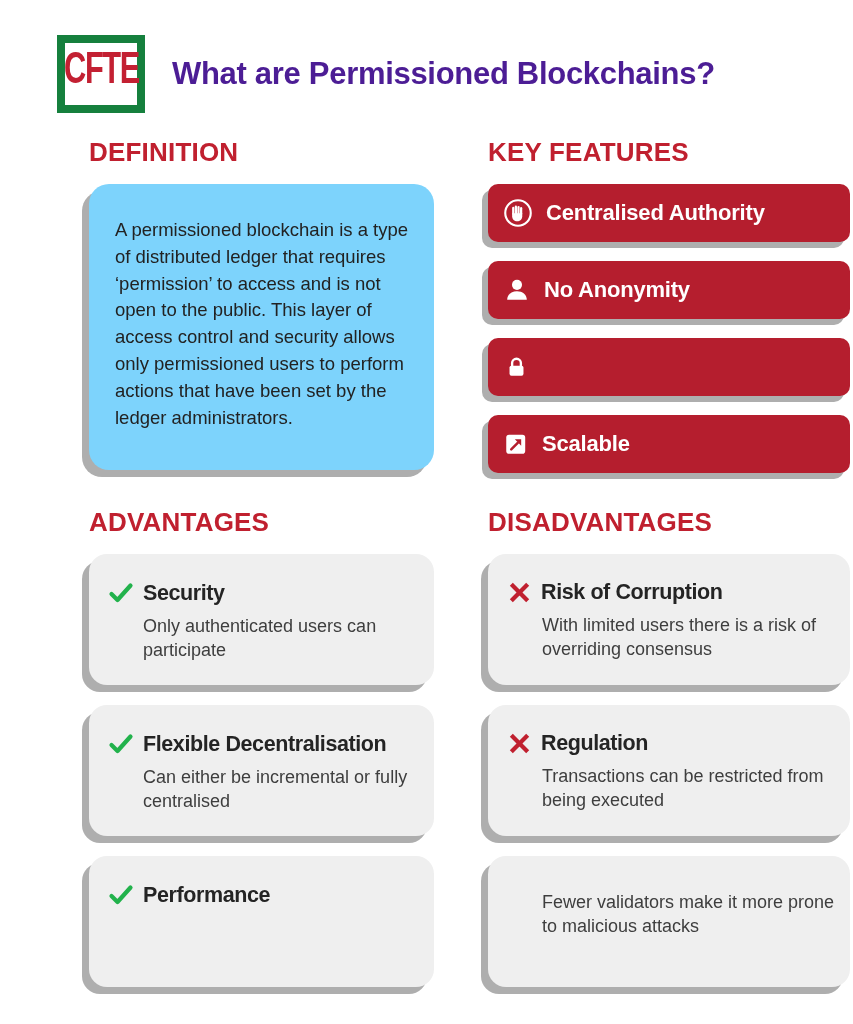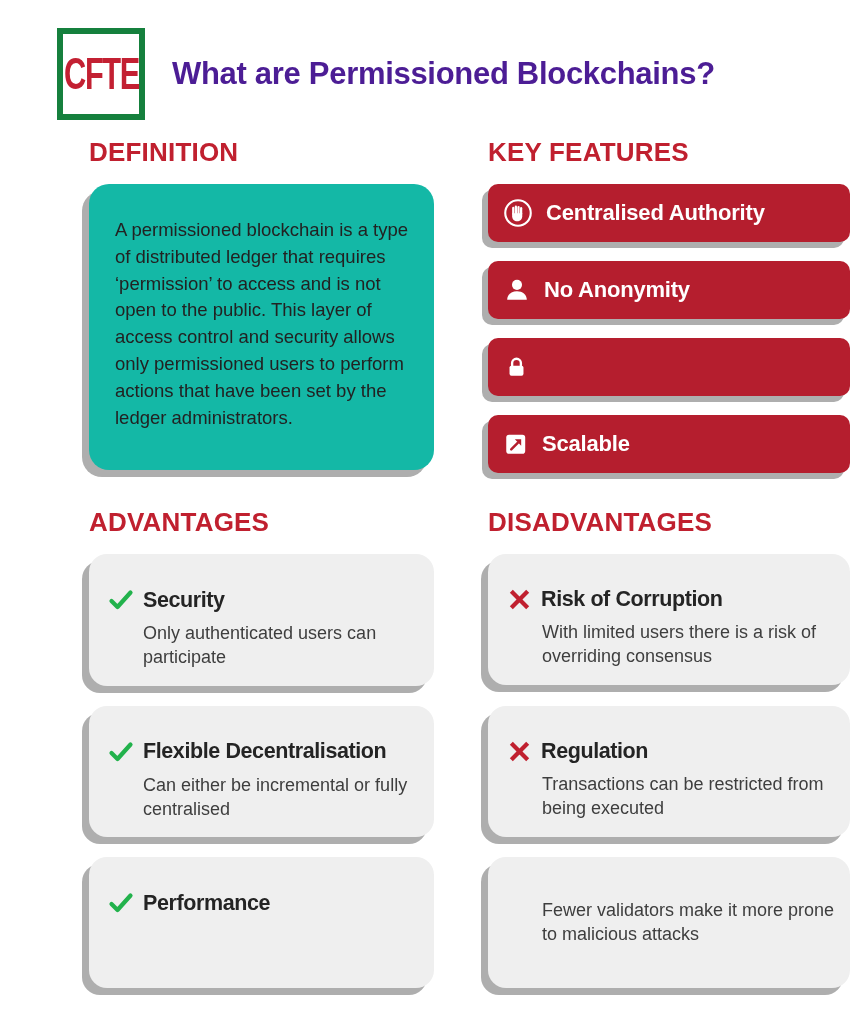--- a/index.html
+++ b/index.html
@@ -7,22 +7,22 @@
   body {
     font-family: "Liberation Sans", sans-serif;
     width: 853px; height: 1024px;
     position: relative;
   }
   .page { width: 853px; height: 1024px; padding: 34px 33px 0 57px; overflow: hidden; }
 
   
   .header { display: flex; align-items: center; gap: 27px; height: 80px; }
   .logo {
-    width: 88px; height: 92px; border: 6px solid #15803d;
-    display: flex; align-items: center; justify-content: center; flex: 0 0 auto;
+    width: 88px; height: 78px; border: 8px solid #15803d;
+    display: flex; justify-content: center; flex: 0 0 auto;
   }
   .logo span {
     color: #C32032; font-weight: bold; font-size: 44px;
     transform: scaleX(0.70); letter-spacing: -2px; white-space: nowrap;
   }
   .title { font-size: 31px; font-weight: bold; color: #4c1d95; letter-spacing: -0.3px; }
 
   
   .grid {
     display: grid;
@@ -32,21 +32,21 @@
     margin-left: 32px;
   }
   .section-heading {
     font-size: 26px; font-weight: bold; color: #C0202F;
     letter-spacing: 0.2px; margin: 23px 0 16px 0;
   }
   .section-heading.second { margin-top: 34px; }
 
   
   .def-card {
-    background: #14b8a6; border-radius: 20px;
+    background: #7dd3fc; border-radius: 20px;
     box-shadow: -7px 7px 0 #AEAEAE;
     min-height: 286px; padding: 33px 24px 20px 26px;
     font-size: 18.5px; line-height: 1.45; color: #222222;
   }
 
   
   .kf-list { display: flex; flex-direction: column; gap: 19px; min-height: 286px; }
   .kf-pill {
     background: #B51E2E; border-radius: 10px;
     box-shadow: -6px 6px 0 #AEAEAE;
@@ -54,21 +54,21 @@
     padding: 0 14px 0 15px;
     color: #ffffff; font-weight: bold; font-size: 22px; letter-spacing: -0.2px;
   }
   .kf-pill .icon { display: flex; align-items: center; justify-content: center; flex: 0 0 auto; }
 
   
   .item-card {
     background: #EFEFEF; border-radius: 18px;
     box-shadow: -7px 7px 0 #AEAEAE;
     min-height: 131px; margin-bottom: 20px;
-    padding: 33px 12px 16px 19px;
+    padding: 26px 12px 16px 19px;
   }
   .item-title-row { display: flex; align-items: center; gap: 9px; }
   .item-title-row .icon { display: flex; align-items: center; flex: 0 0 auto; }
   .item-title {
     font-size: 21.5px; font-weight: bold; color: #242424;
     letter-spacing: -0.4px; white-space: nowrap;
   }
   .item-desc {
     margin: 8px 0 0 35px;
     font-size: 18px; line-height: 1.35; color: #3E3E3E;

